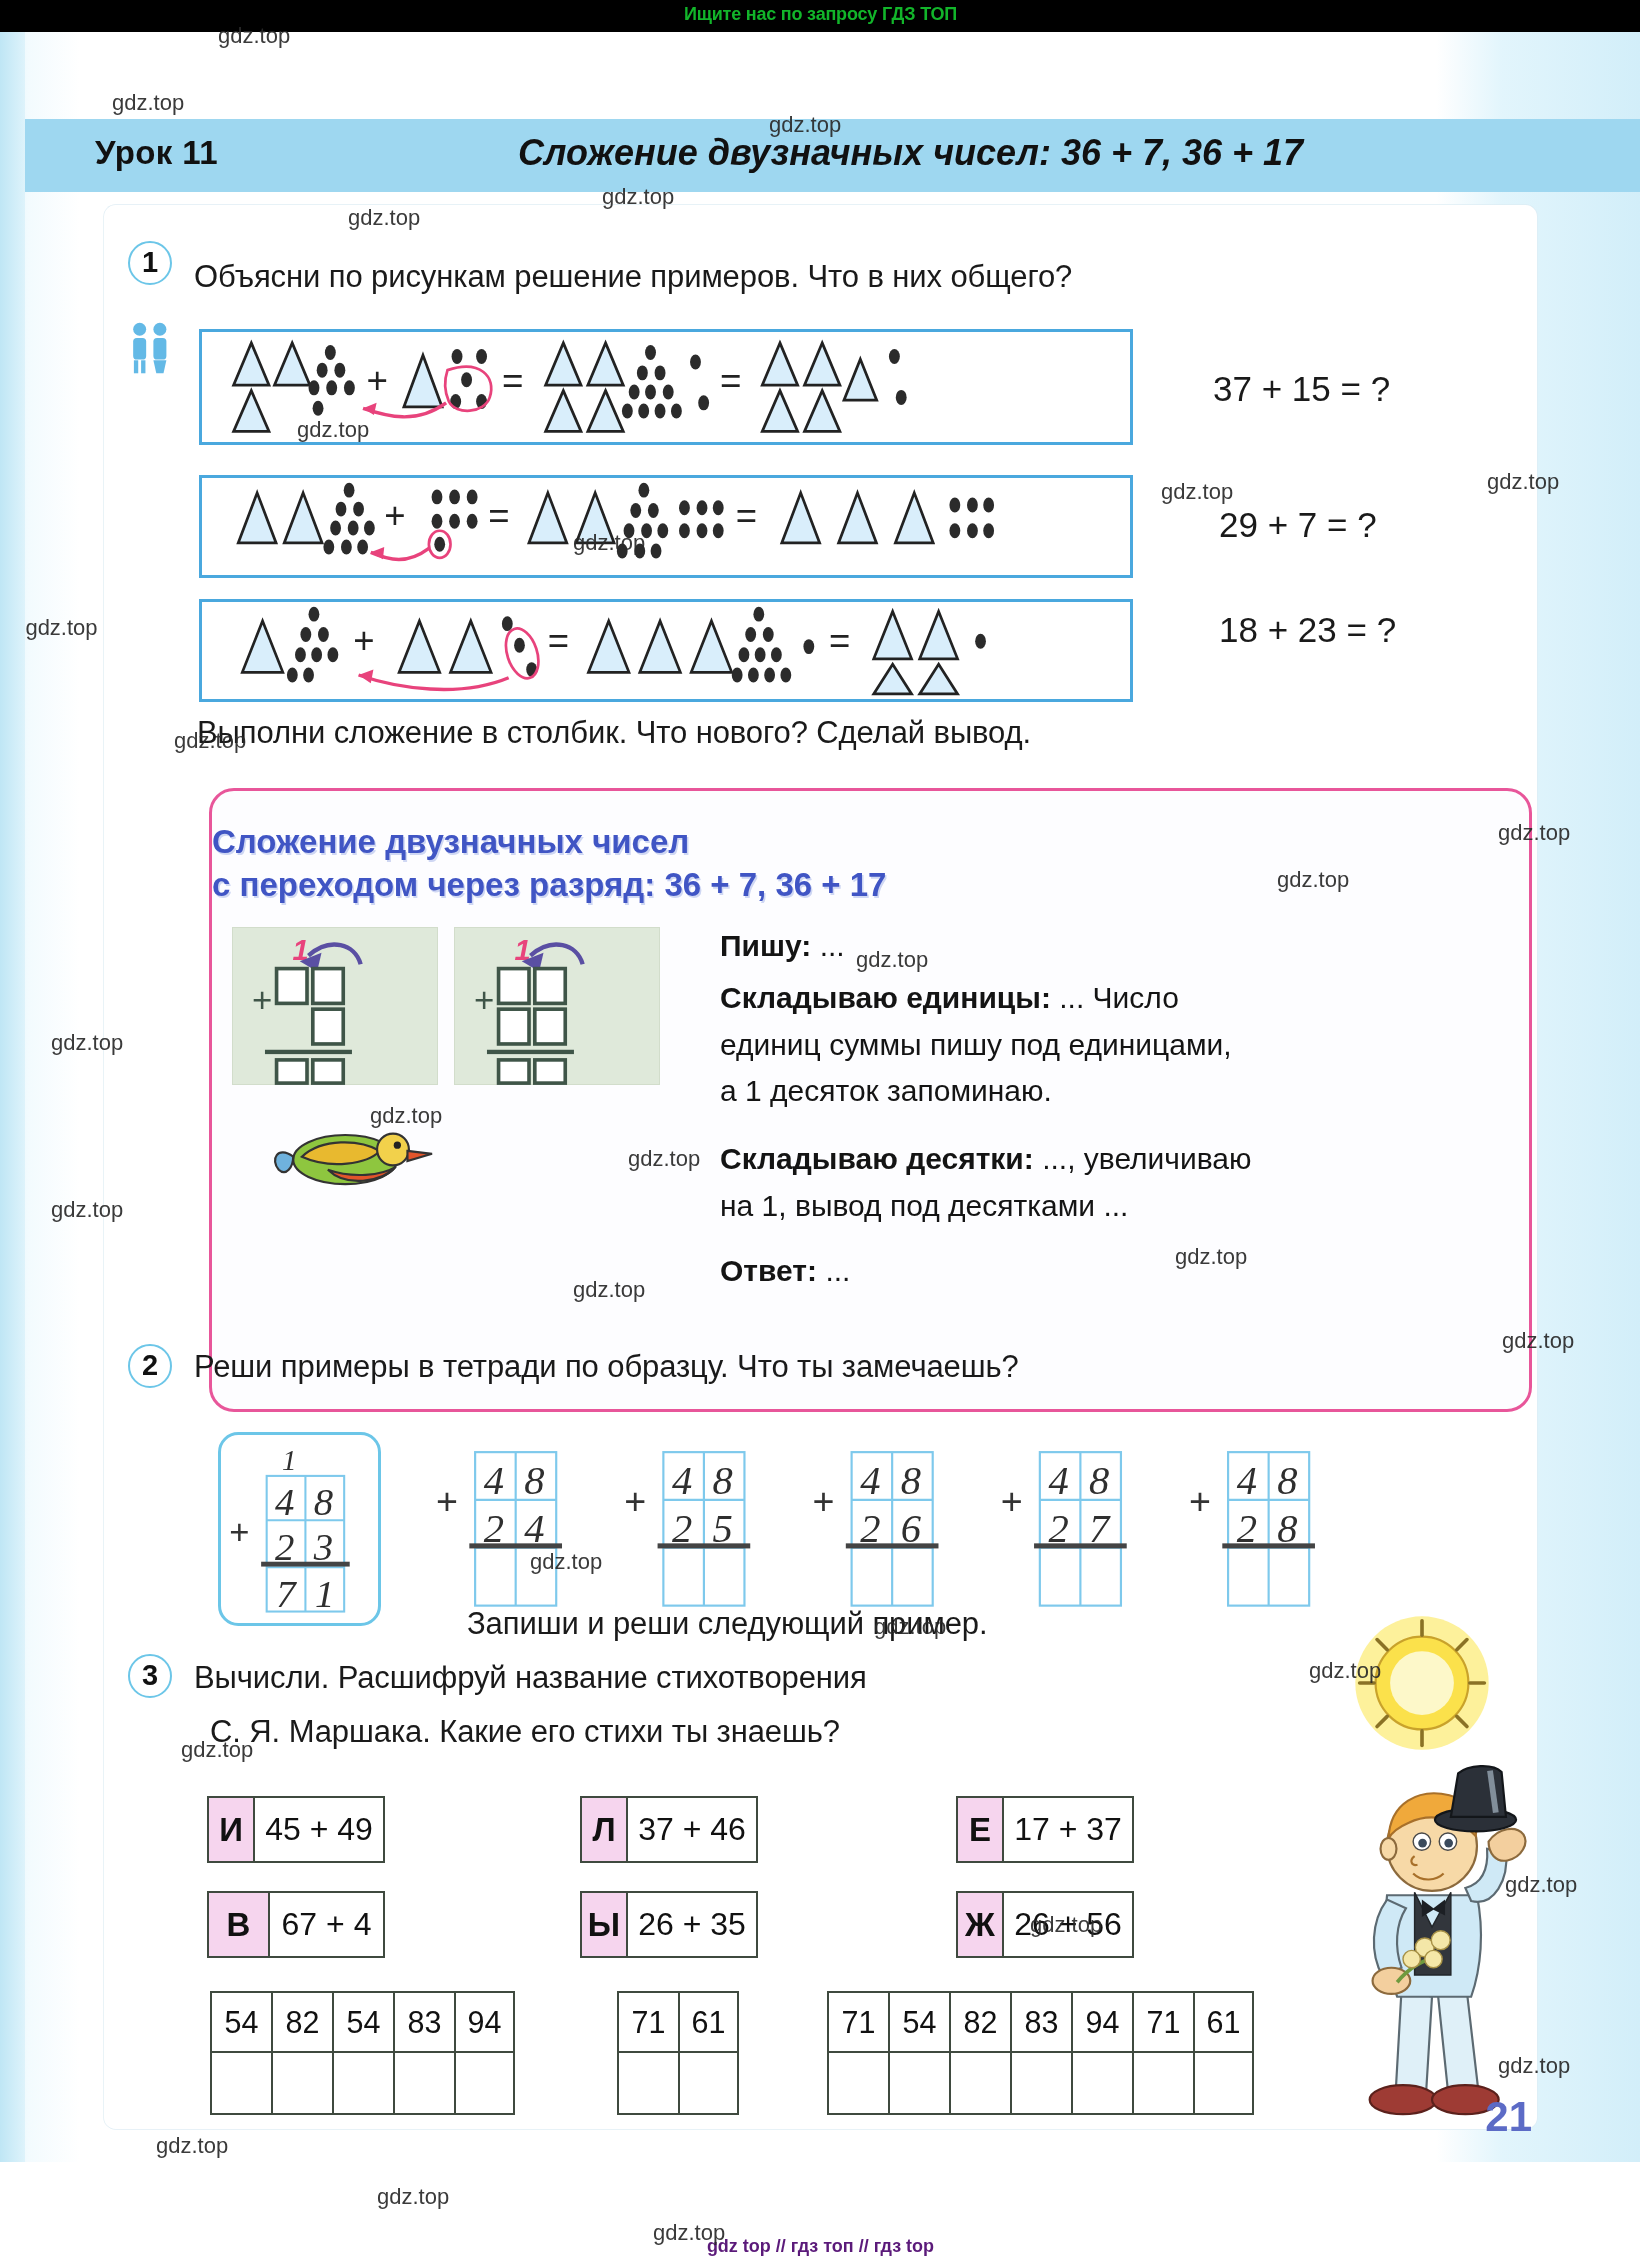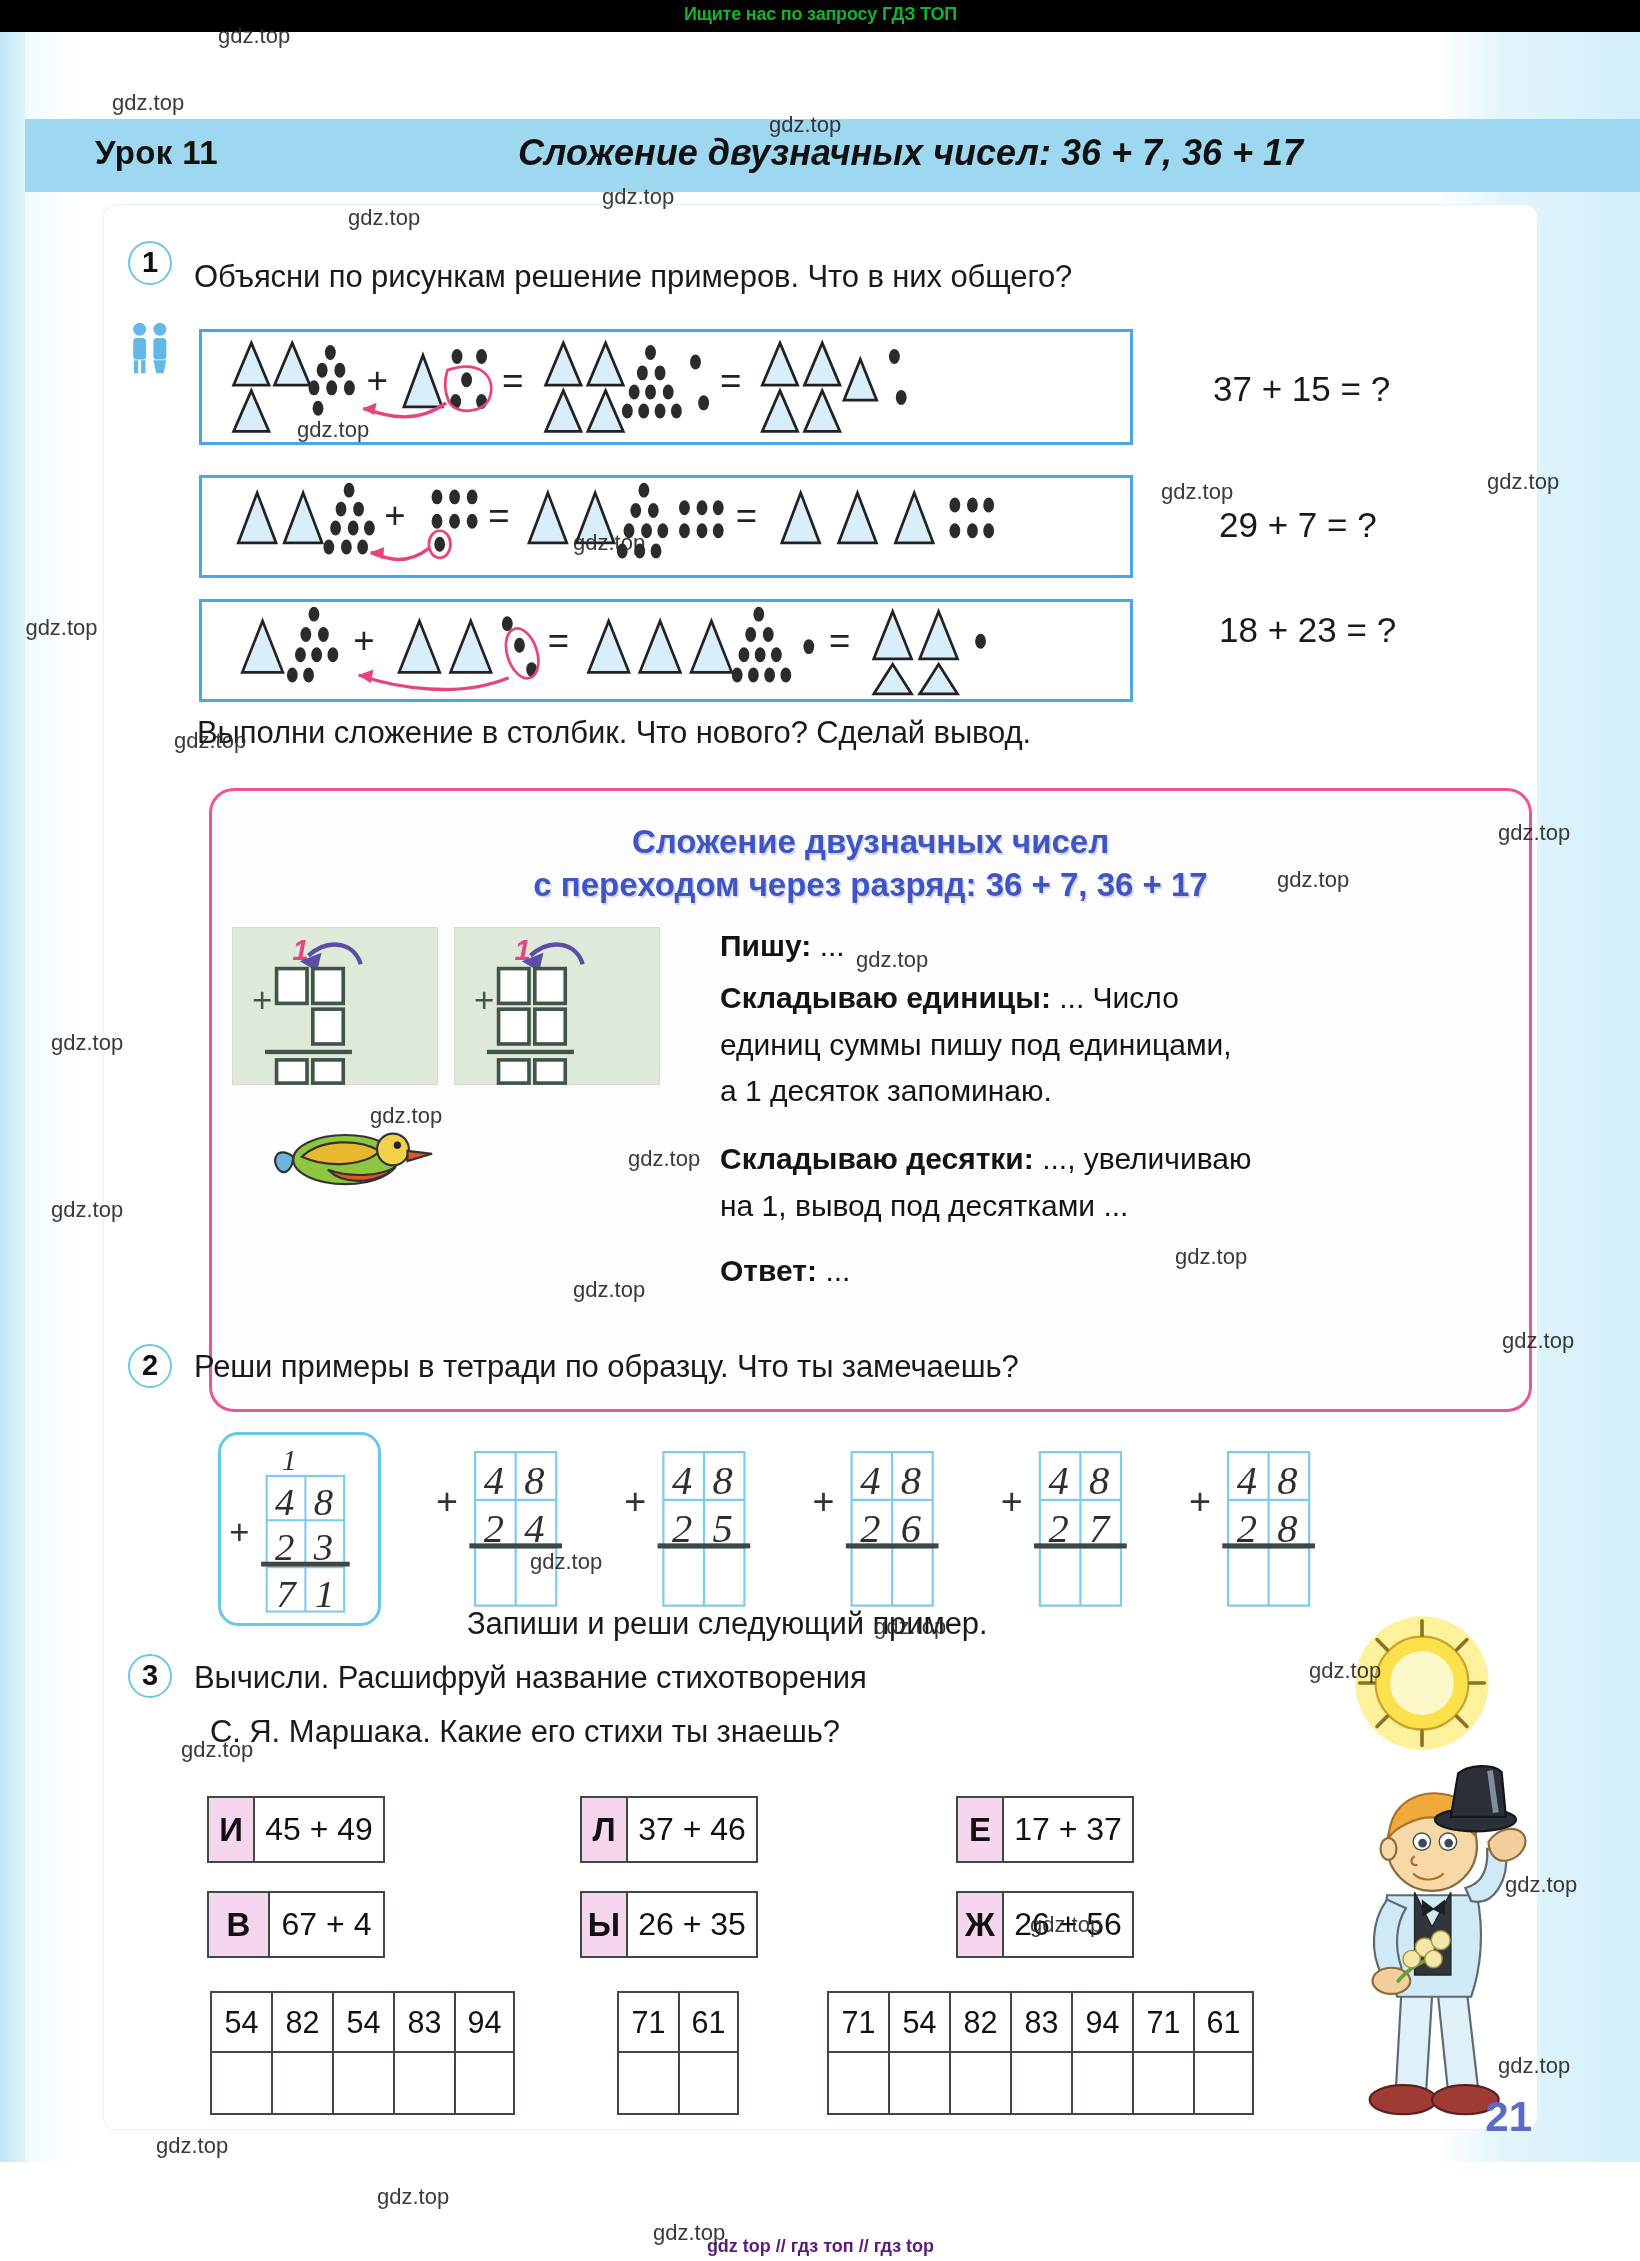--- a/index.html
+++ b/index.html
@@ -90,21 +90,21 @@
     position:absolute; font-size:35px; color:#1a1a1a; white-space:nowrap;
     font-family:"Liberation Sans", sans-serif;
   }
 
   
   .rule-box{
     position:absolute; left:209px; top:756px; width:1323px; height:624px;
     border:3.6px solid #e8569a; border-radius:25px; background:#fdfdff;
   }
   .rule-title{
-    position:absolute; width:100%; text-align:center;
+    position:absolute; width:100%; text-align:left;
     font-size:33px; font-weight:700; font-style:normal;
     color:#4055c4; font-family:"Liberation Sans", sans-serif;
     text-shadow:1.5px 1.5px 0 #cfd7f3;
   }
   .green-pane{
     position:absolute; background:#dfe9da; border:0.7px solid #d2ddcb;
   }
   .rule-text{
     position:absolute; font-size:30px; color:#141414;
     font-family:"Liberation Sans", sans-serif; line-height:45px;

